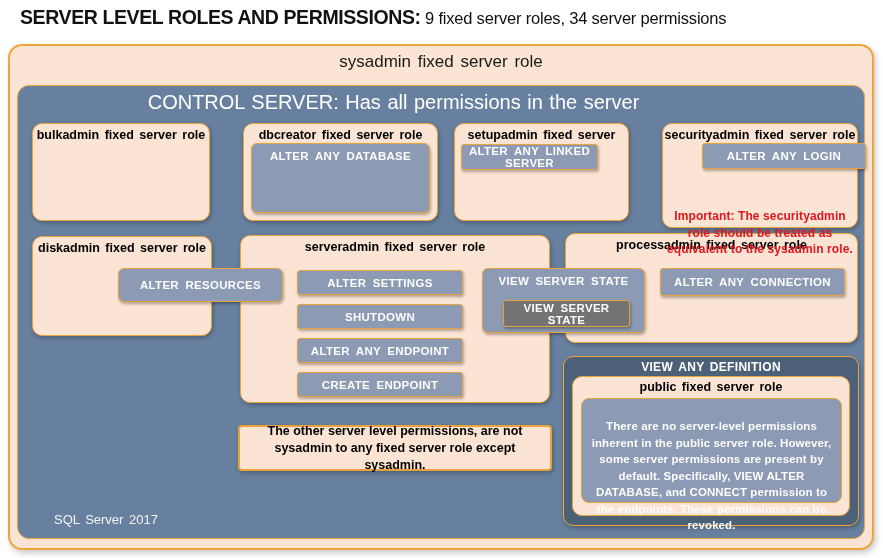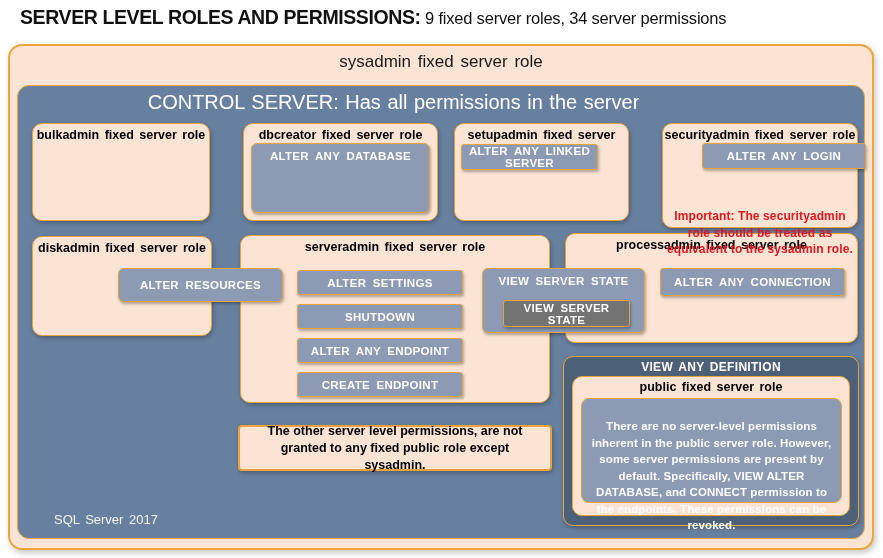--- a/index.html
+++ b/index.html
@@ -120,21 +120,21 @@
   <div class="abs perm perm-group straddle" style="left:482px; top:268px; width:163px; height:65px;">
     <div class="group-label">VIEW SERVER STATE</div>
   </div>
   <div class="abs perm perm-dark" style="left:503px; top:300px; width:127px; height:27px; z-index:6;">VIEW SERVER STATE</div>
 
   <div class="abs perm" style="left:660px; top:268px; width:185px; height:28px;">ALTER ANY CONNECTION</div>
   <div class="abs role" style="left:565px; top:233px; width:293px; height:110px;">
     <div class="role-title">processadmin fixed server role</div>
   </div>
 
-  <div class="abs note-box">The other server level permissions, are not granted to any fixed public role except sysadmin.</div>
+  <div class="abs note-box">The other server level permissions, are not sysadmin to any fixed server role except sysadmin.</div>
 
   <div class="abs vad-box"></div>
   <div class="abs vad-header">VIEW ANY DEFINITION</div>
   <div class="abs public-box"></div>
   <div class="abs public-title">public fixed server role</div>
   <div class="abs public-inner">There are no server-level permissions inherent in the public server role. However, some server permissions are present by default. Specifically, VIEW ALTER DATABASE, and CONNECT permission to the endpoints. These permissions can be revoked.</div>
 
   <div class="abs footer">SQL Server 2017</div>
 
 </div>

